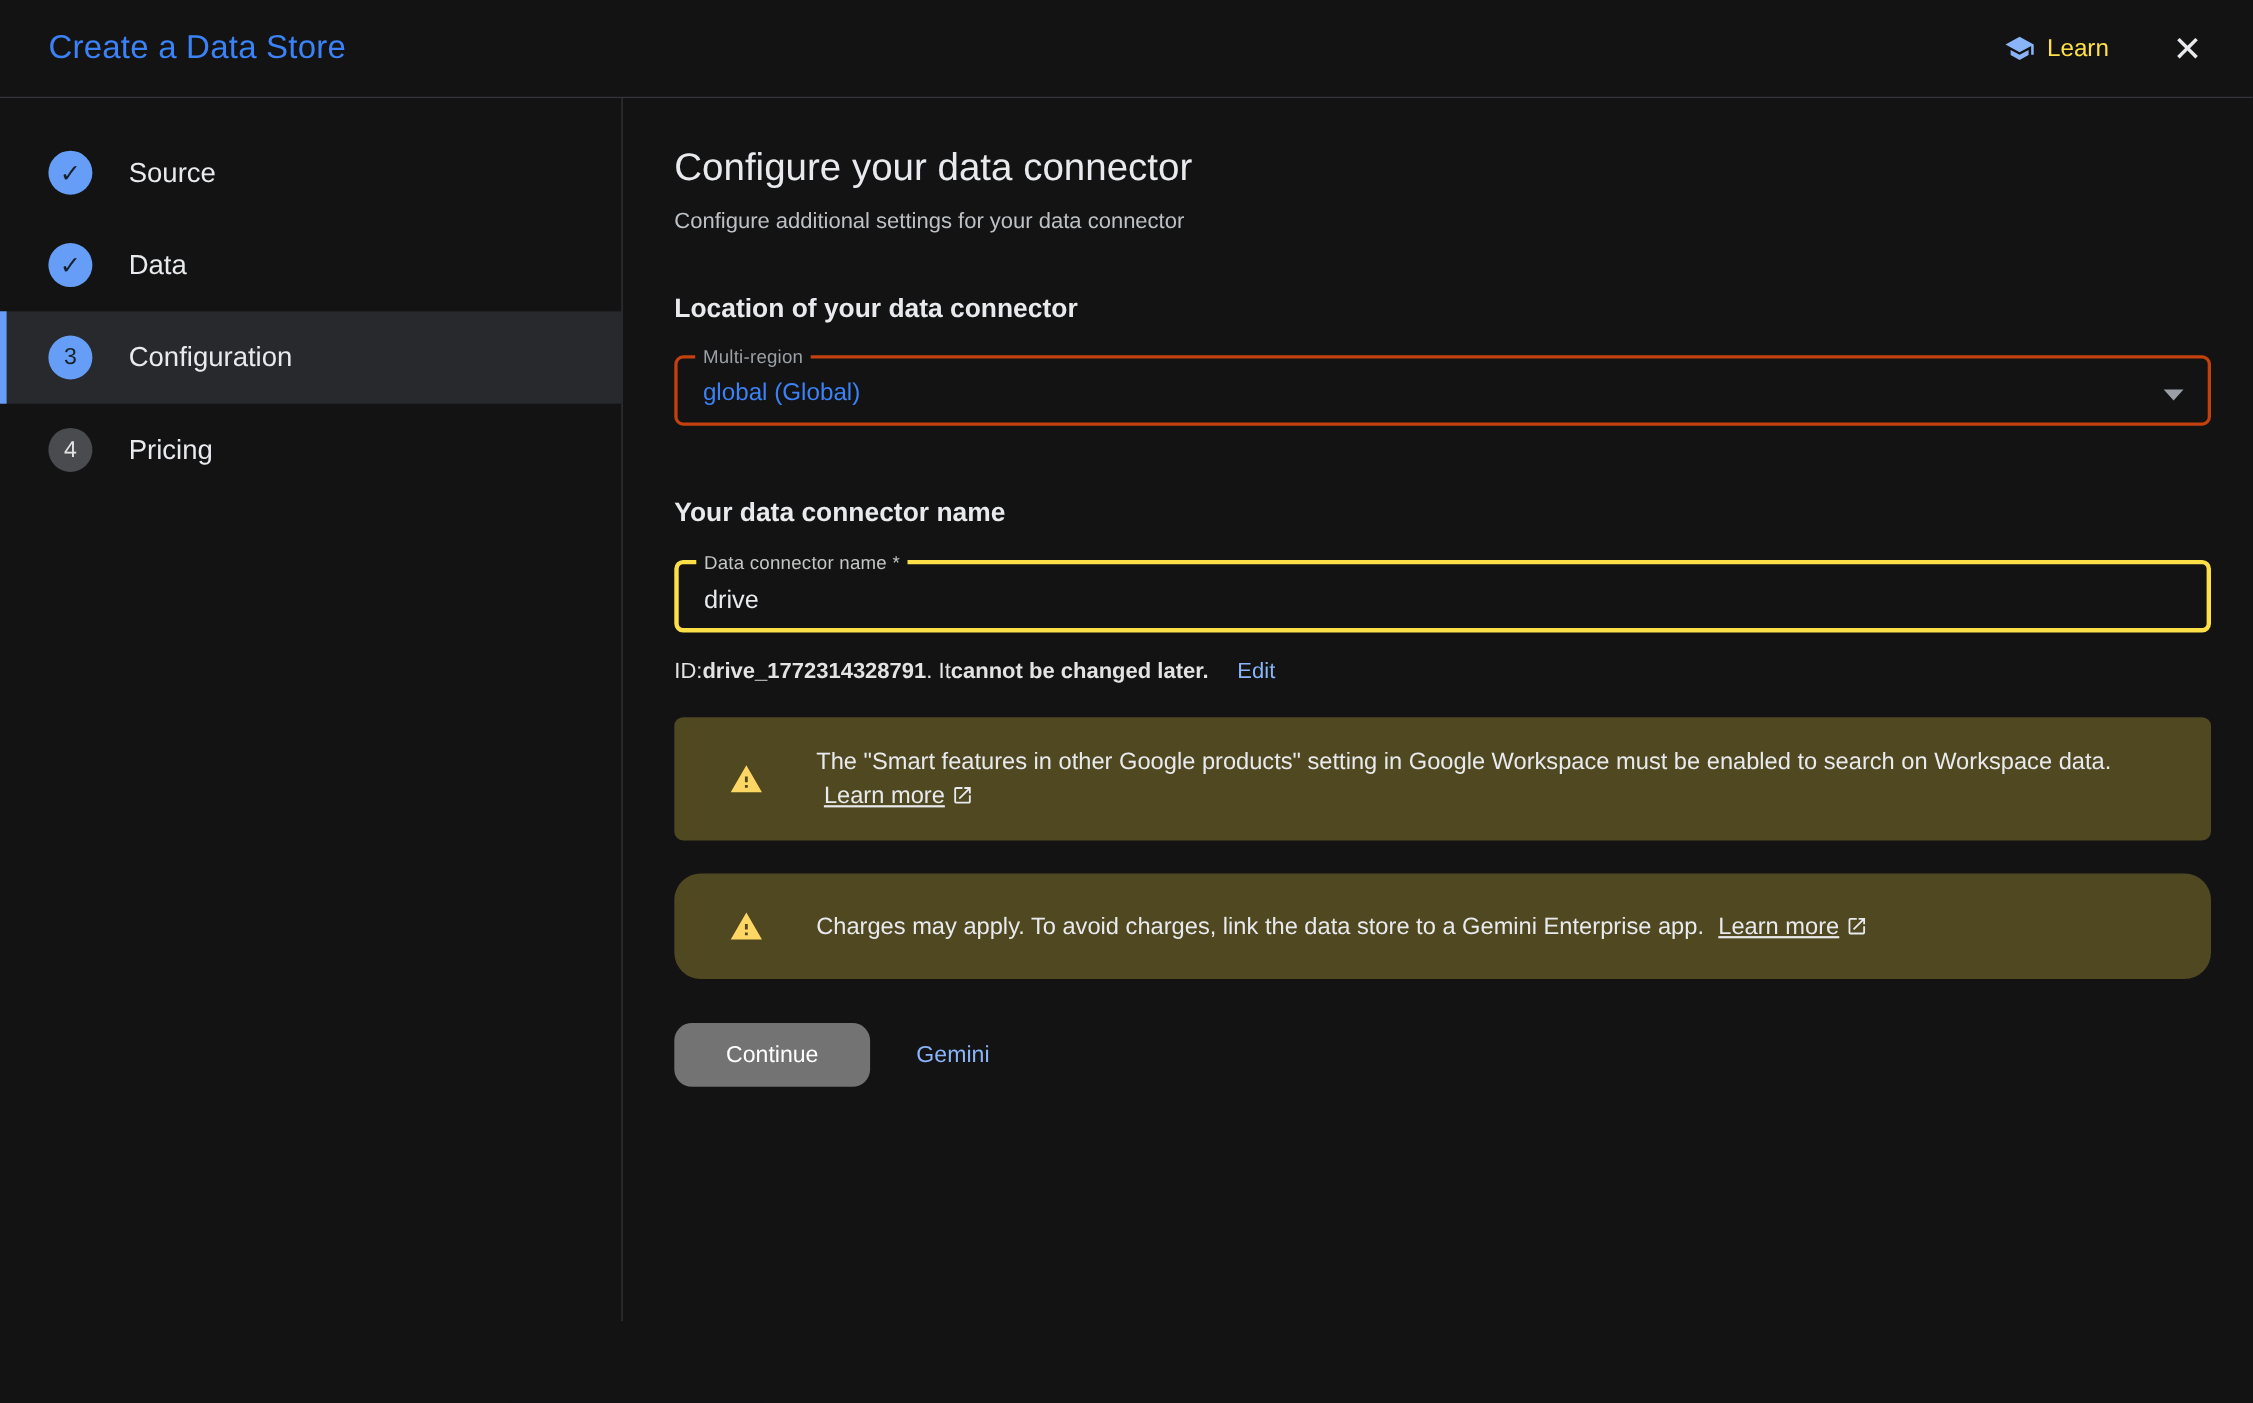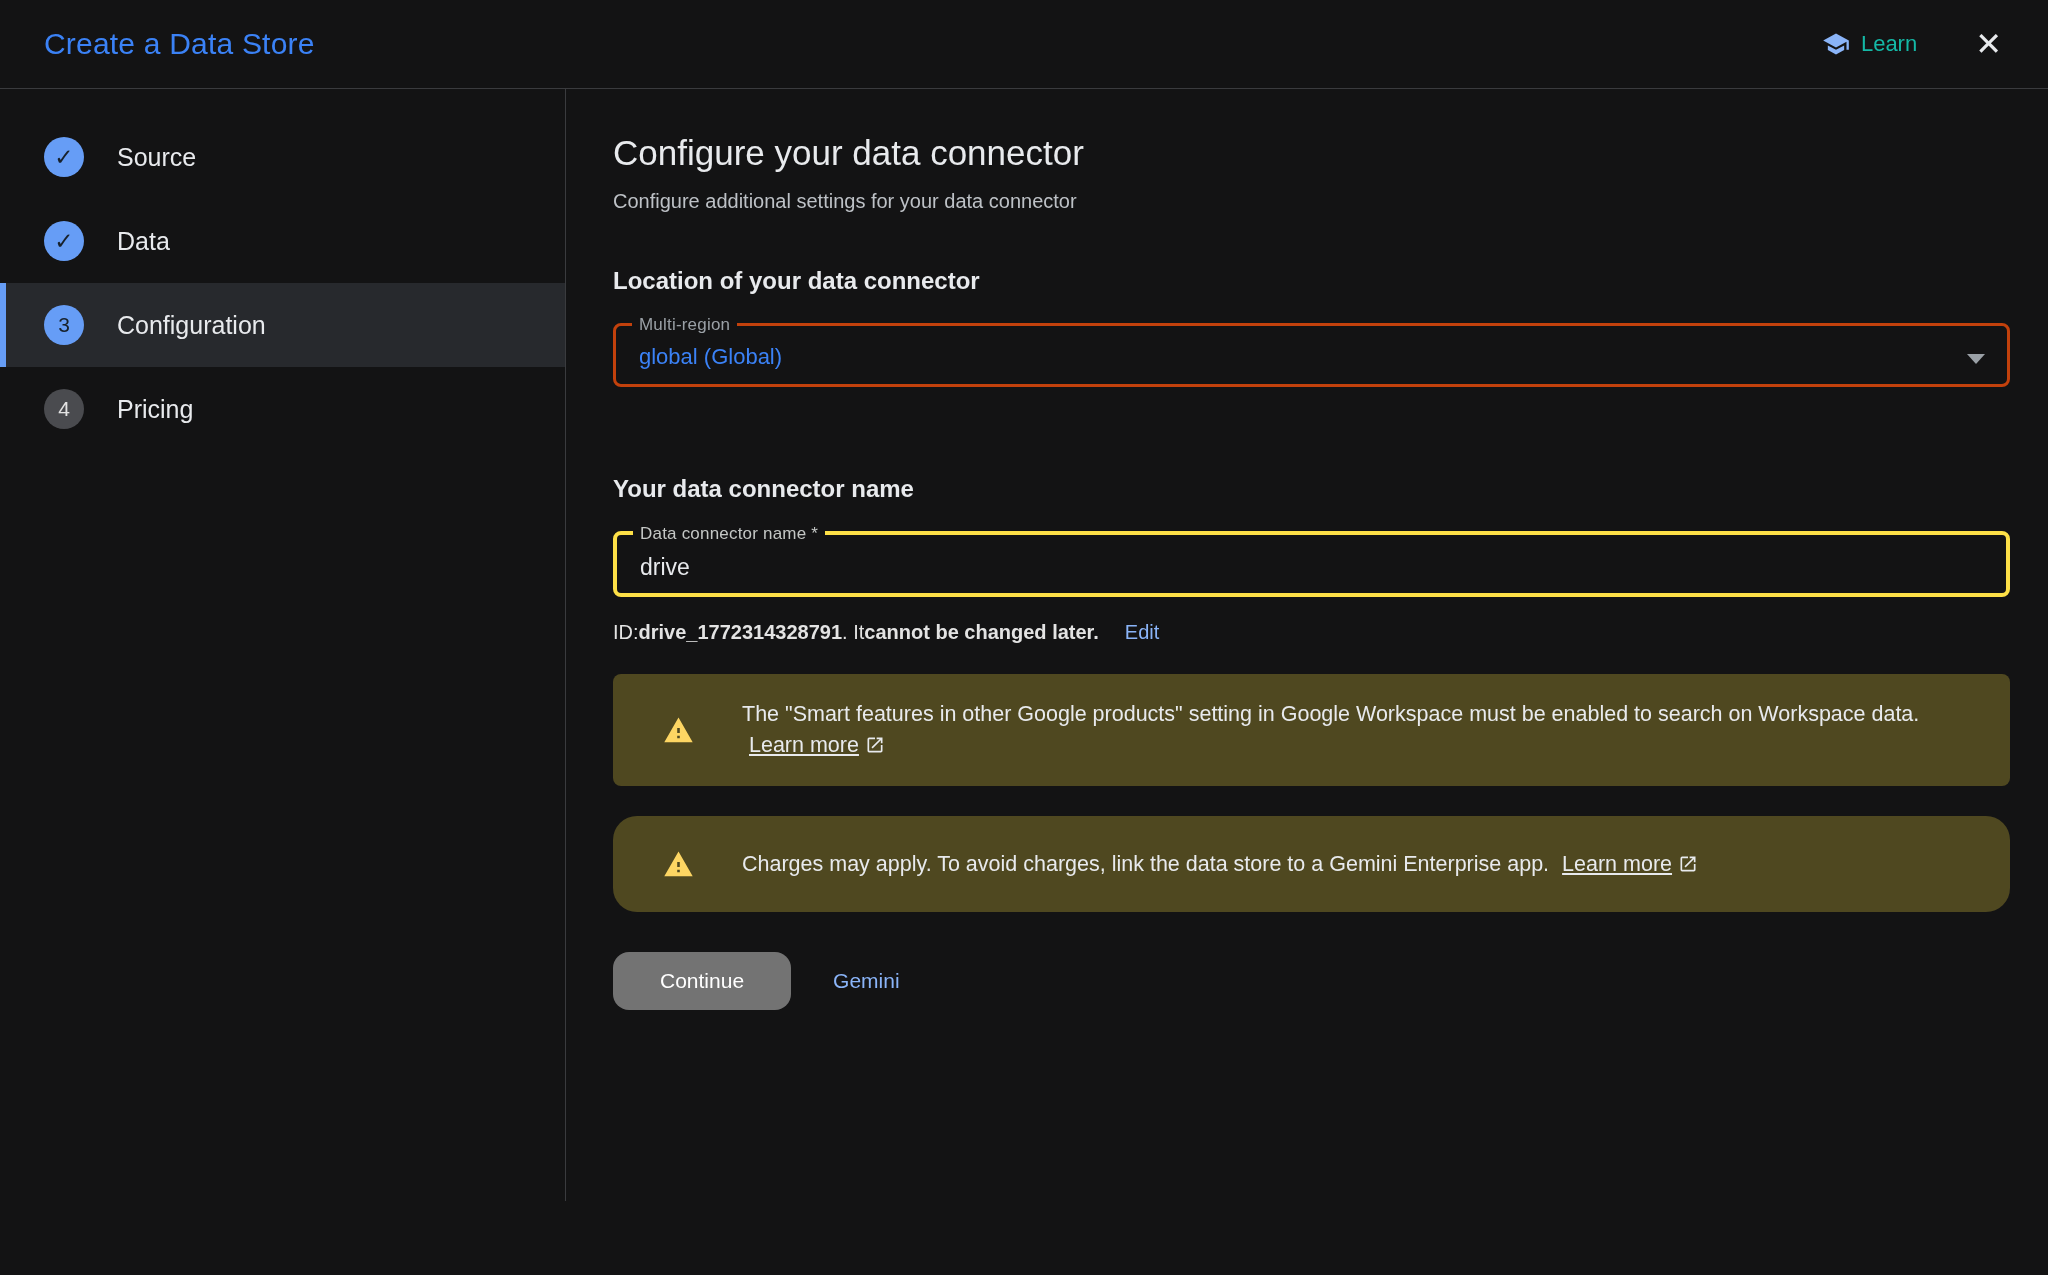--- a/index.html
+++ b/index.html
@@ -16,21 +16,21 @@
   .header {
     height:89px; flex:none;
     display:flex; align-items:center;
     padding:0 46px 0 44px;
     border-bottom:1px solid #3a3b3e;
   }
   .header-title { font-size:30px; font-weight:400; color:#3b82f6; letter-spacing:.2px; }
   .header-right { margin-left:auto; display:flex; align-items:center; }
   .learn-link {
     display:flex; align-items:center; gap:11px;
-    color:#14b8a6; font-size:22px; font-weight:500; cursor:pointer;
+    color:#fde047; font-size:22px; font-weight:500; cursor:pointer;
   }
   .close-btn {
     margin-left:58px; color:#e8eaed; font-size:32px; line-height:1;
     cursor:pointer; font-weight:400;
   }
 
   
   .content { flex:1; display:flex; align-items:flex-start; }
 
   
@@ -80,21 +80,21 @@
     border-top:10px solid #9aa0a6;
   }
   .field.editable { height:66px; border:4px solid #fde047; }
   .field.editable .field-label { color:#c4c7c5; }
   .text-input {
     width:100%; height:64px; background:transparent; border:none; outline:none;
     padding:0 23px; font-size:23px; color:#e8eaed;
     font-family:"Liberation Sans","DejaVu Sans",sans-serif;
   }
 
-  .name-section { margin-top:88px; }
+  .name-section { margin-top:66px; }
 
   .id-line { margin-top:24px; font-size:20px; color:#e3e3e3; display:flex; align-items:center; }
   .id-line b { font-weight:700; }
   .edit-link { color:#8ab4f8; font-weight:500; margin-left:26px; cursor:pointer; font-size:20px; }
 
   
   .banner {
     width:1397px; border-radius:8px;
     display:flex; align-items:center; gap:48px;
     padding:24px 36px 24px 50px;

